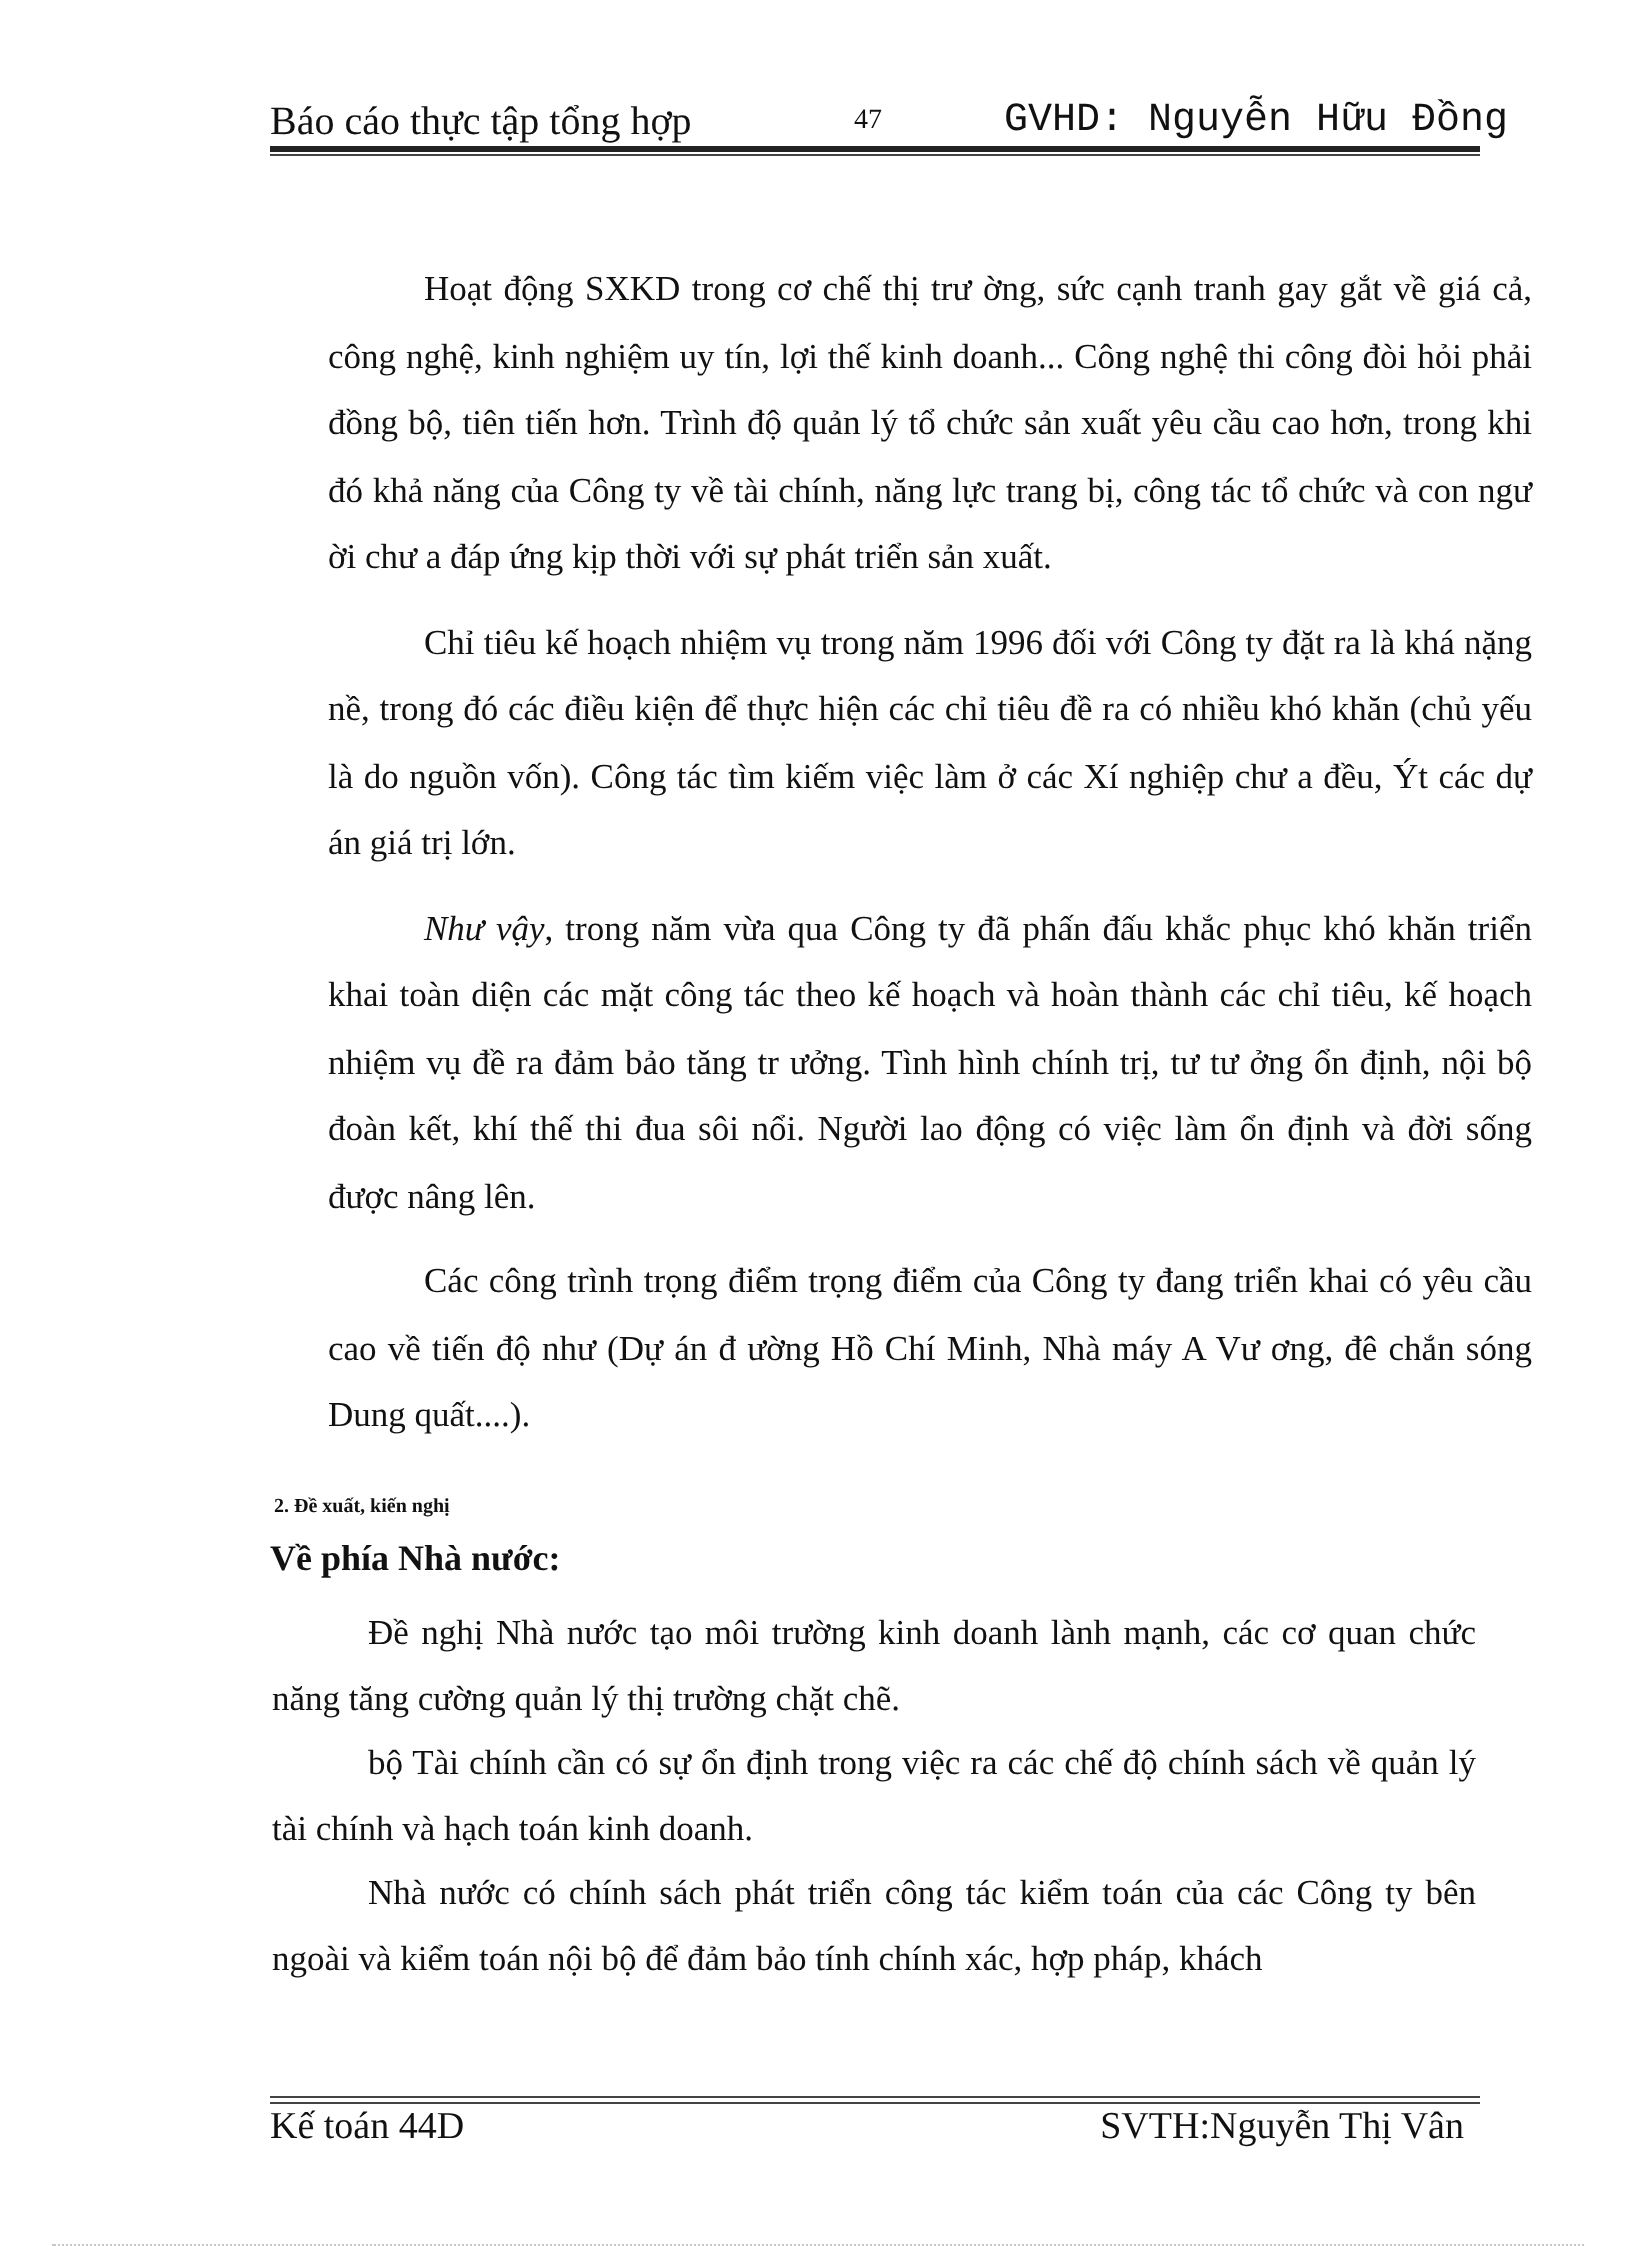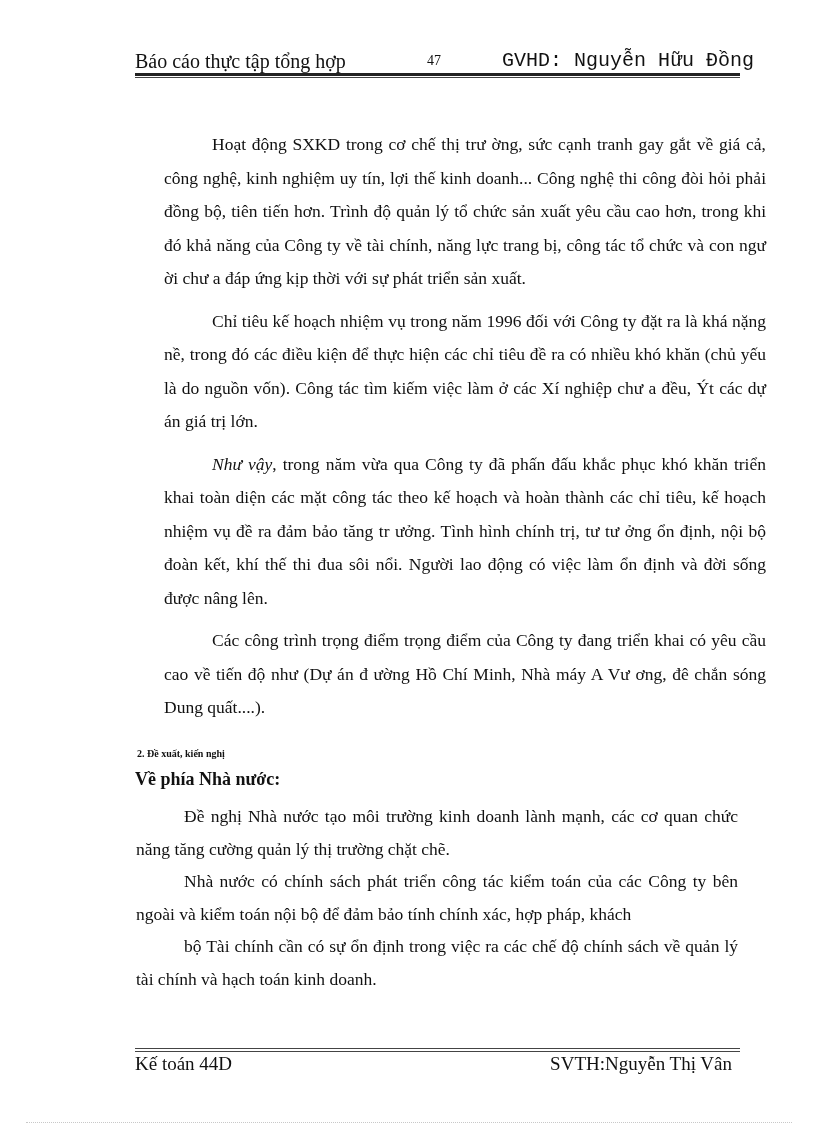--- a/index.html
+++ b/index.html
@@ -76,22 +76,22 @@
     <p class="para">Chỉ tiêu kế hoạch nhiệm vụ trong năm 1996 đối với Công ty đặt ra là khá nặng nề, trong đó các điều kiện để thực hiện các chỉ tiêu đề ra có nhiều khó khăn (chủ yếu là do nguồn vốn). Công tác tìm kiếm việc làm ở các Xí nghiệp chư a đều, Ýt các dự án giá trị lớn.</p>
     <p class="para"><em>Như vậy</em><span>, trong năm vừa qua Công ty đã phấn đấu khắc phục khó khăn triển khai toàn diện các mặt công tác theo kế hoạch và hoàn thành các chỉ tiêu, kế hoạch nhiệm vụ đề ra đảm bảo tăng tr ưởng. Tình hình chính trị, tư tư ởng ổn định, nội bộ đoàn kết, khí thế thi đua sôi nổi. Người lao động có việc làm ổn định và đời sống được nâng lên.</span></p>
     <p class="para">Các công trình trọng điểm trọng điểm của Công ty đang triển khai có yêu cầu cao về tiến độ như (Dự án đ ường Hồ Chí Minh, Nhà máy A Vư ơng, đê chắn sóng Dung quất....).</p>
   </div>
 
   <div class="section-heading">2. Đề xuất, kiến nghị</div>
   <div class="sub-heading">Về phía Nhà nước:</div>
 
   <div class="body-text-2">
     <p class="para">Đề nghị Nhà nước tạo môi trường kinh doanh lành mạnh, các cơ quan chức năng tăng cường quản lý thị trường chặt chẽ.</p>
+    <p class="para">bộ Tài chính cần có sự ổn định trong việc ra các chế độ chính sách về quản lý tài chính và hạch toán kinh doanh.</p>
     <p class="para">Nhà nước có chính sách phát triển công tác kiểm toán của các Công ty bên ngoài và kiểm toán nội bộ để đảm bảo tính chính xác, hợp pháp, khách</p>
-    <p class="para">bộ Tài chính cần có sự ổn định trong việc ra các chế độ chính sách về quản lý tài chính và hạch toán kinh doanh.</p>
   </div>
 
   <div class="footer-rule"></div>
   <div class="footer">
     <span class="left">Kế toán 44D</span>
     <span class="right">SVTH:Nguyễn  Thị Vân</span>
   </div>
 
   <div class="page-edge"></div>
 </div>

